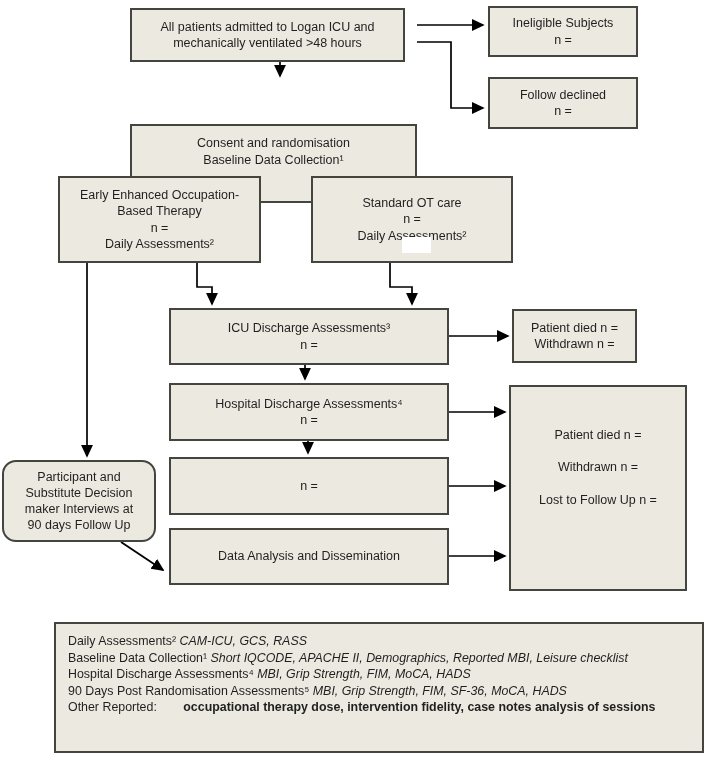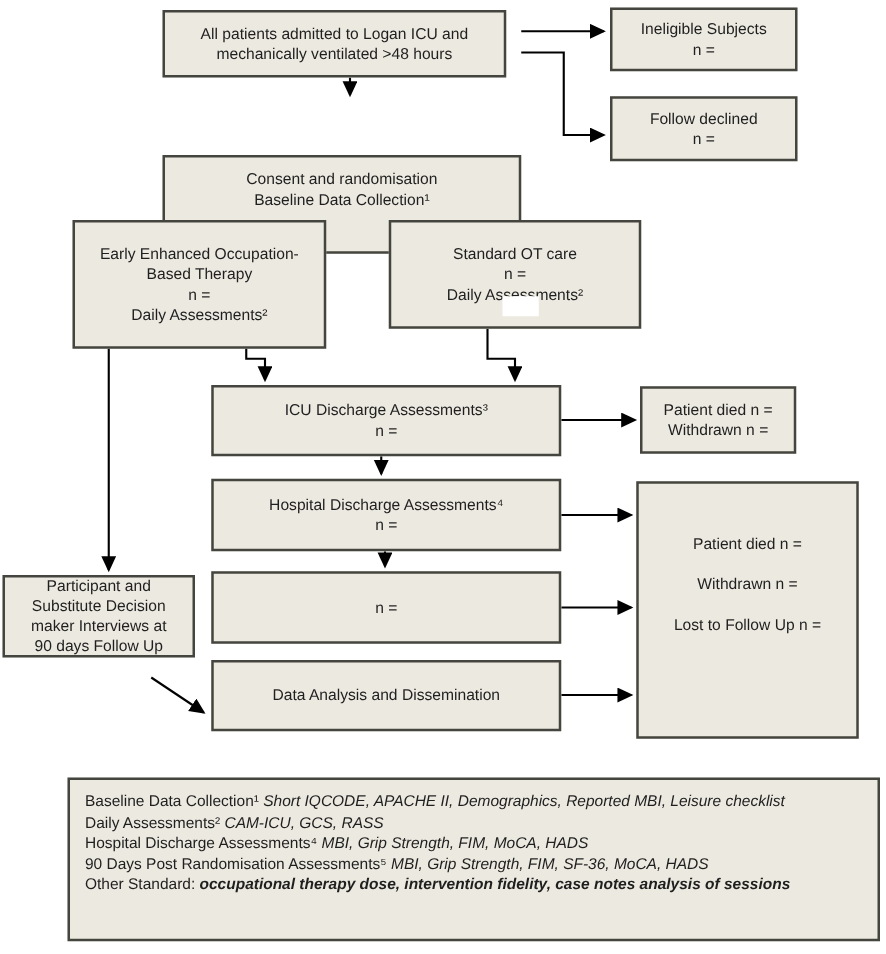--- a/index.html
+++ b/index.html
@@ -29,21 +29,21 @@
   .whiteout{position:absolute;background:#fff;z-index:3;}
   .footnote-box{
     position:absolute;box-sizing:border-box;
     background:var(--box-fill,#ece9e0);
     border:2px solid var(--box-border,#45453f);
     font-size:12.4px;line-height:1.34;
     padding:9px 12px 8px 12px;
     z-index:2;text-align:left;
   }
   .fn-detail-italic{font-style:italic;}
-  .fn-detail-bold-italic{font-style:italic;font-weight:bold;}
+  .fn-detail-bold-italic{font-weight:bold;margin-left:23px;}
 </style>
 </head>
 <body>
 
 <div id="canvas" style="--bg: #ffffff; --box-fill: #ece9e0; --box-border: #45453f; --text: #1f1f1f; --arrow: #000000;">
 
   <svg id="arrows" width="709" height="763" aria-hidden="true">
     <defs>
       <marker id="ah" markerWidth="8" markerHeight="8" refX="6.5" refY="3.5" orient="auto">
         <path d="M0,0 L7.5,3.5 L0,7 Z" fill="#000000"></path>
@@ -79,21 +79,21 @@
   <div class="box" style="left:130px;top:80px;width:287px;height:79px;padding-bottom:24px;margin-top:44px;">
     <span>Consent and randomisation</span>
     <span>Baseline Data Collection¹</span>
   </div>
 
   <div class="box" style="left:488px;top:77px;width:150px;height:52px;">
     <span>Follow declined</span>
     <span>n =</span>
   </div>
 
-  <div class="box" style="left:58px;top:176px;width:203px;height:103px;">
+  <div class="box" style="left:58px;top:176px;width:203px;height:87px;">
     <span>Early Enhanced Occupation-</span>
     <span>Based Therapy</span>
     <span>n =</span>
     <span>Daily Assessments²</span>
   </div>
 
   <div class="box" style="left:311px;top:176px;width:202px;height:87px;">
     <span>Standard OT care</span>
     <span>n =</span>
     <span>Daily Assessments²</span>
@@ -118,32 +118,32 @@
   <div class="box" style="left:509px;top:385px;width:178px;height:206px;justify-content:flex-start;padding-top:40px;">
     <span class="tall-line">Patient died n =</span>
     <span class="tall-line">Withdrawn n =</span>
     <span class="tall-line">Lost to Follow Up n =</span>
   </div>
 
   <div class="box" style="left:169px;top:457px;width:280px;height:58px;">
     <span>n =</span>
   </div>
 
-  <div class="box" style="left:2px;top:460px;width:154px;height:66px;line-height:1.28;">
+  <div class="box" style="left:2px;top:460px;width:154px;height:82px;line-height:1.28;border-radius:14px;">
     <span>Participant and</span>
     <span>Substitute Decision</span>
     <span>maker Interviews at</span>
     <span>90 days Follow Up</span>
   </div>
 
   <div class="box" style="left:169px;top:528px;width:280px;height:57px;">
     <span>Data Analysis and Dissemination</span>
   </div>
 
   <div class="footnote-box" style="left:54px;top:622px;width:650px;height:131px;">
+    <div><span>Daily Assessments²</span><span class="fn-detail-italic"> CAM-ICU, GCS, RASS</span></div>
     <div><span>Baseline Data Collection¹</span><span class="fn-detail-italic"> Short IQCODE, APACHE II, Demographics, Reported MBI, Leisure checklist</span></div>
-    <div><span>Daily Assessments²</span><span class="fn-detail-italic"> CAM-ICU, GCS, RASS</span></div>
     <div><span>Hospital Discharge Assessments⁴</span><span class="fn-detail-italic"> MBI, Grip Strength, FIM, MoCA, HADS</span></div>
     <div><span>90 Days Post Randomisation Assessments⁵</span><span class="fn-detail-italic"> MBI, Grip Strength, FIM, SF-36, MoCA, HADS</span></div>
-    <div><span>Other Standard:</span><span class="fn-detail-bold-italic"> occupational therapy dose, intervention fidelity, case notes analysis of sessions</span></div>
+    <div><span>Other Reported:</span><span class="fn-detail-bold-italic"> occupational therapy dose, intervention fidelity, case notes analysis of sessions</span></div>
   </div>
 
 </div>
 
 </body></html>

